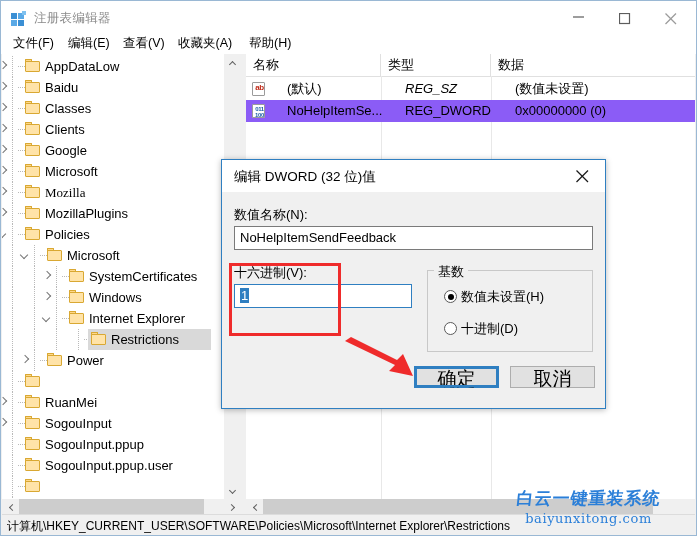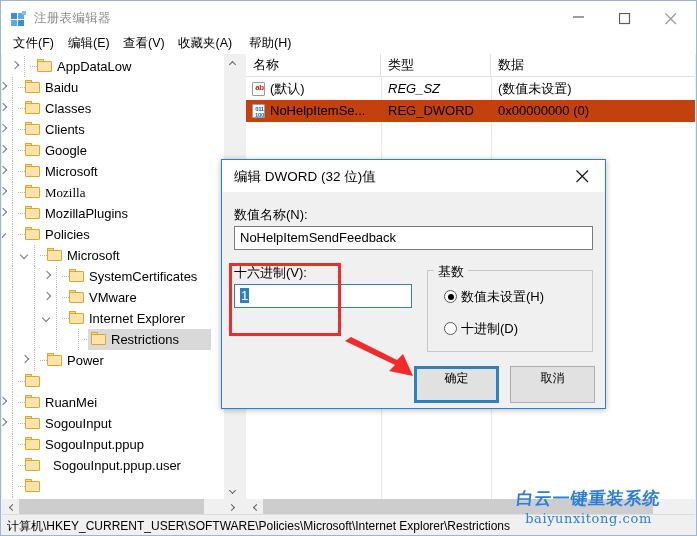--- a/index.html
+++ b/index.html
@@ -77,22 +77,22 @@
   .harw.l:before{transform:rotate(-45deg);left:2px;top:1px;}
   .harw.r:before{transform:rotate(135deg);left:0px;top:1px;}
   .thumb-h{position:absolute;height:16px;background:#cdcdcd;}
 
   
   .lv-head{position:absolute;left:0;top:0;width:449px;height:22px;background:#fff;
            border-bottom:1px solid #e0e0e0;}
   .lv-col{position:absolute;top:0;height:22px;line-height:22px;font-size:13px;padding-left:7px;
           border-right:1px solid #e0e0e0;box-sizing:border-box;color:#000;}
   .lv-row{position:absolute;left:0;width:449px;height:22px;}
-  .lv-row .c{position:absolute;top:0;height:22px;line-height:22px;font-size:13px;white-space:nowrap;}
-  .lv-sel{background:#c2410c;}
+  .lv-row .c{position:absolute;top:0;height:22px;line-height:22px;font-size:13px;white-space:nowrap;margin-left:17px;}
+  .lv-sel{background:#8b5cf6;}
   .ico-sz{position:absolute;left:6px;top:4px;width:13px;height:14px;background:#fff;
           border:1px solid #9b9b9b;box-sizing:border-box;border-radius:1px;}
   .ico-sz span{position:absolute;left:0px;top:1px;width:13px;text-align:center;
                font-size:8px;font-weight:bold;color:#c02a18;font-family:"Liberation Sans",sans-serif;
                line-height:8px;letter-spacing:-.3px;}
   .ico-dw{position:absolute;left:6px;top:4px;width:13px;height:14px;background:#fff;
           border:1px solid #9b9b9b;box-sizing:border-box;border-radius:1px;overflow:hidden;}
   .ico-dw span{position:absolute;left:0;width:13px;text-align:center;font-size:6px;
                line-height:6px;color:#1d5fa8;font-weight:bold;letter-spacing:-.4px;}
   .ico-dw span.r1{top:1px;} .ico-dw span.r2{top:7px;}
@@ -122,22 +122,22 @@
 
   .group{position:absolute;border:1px solid #c8c8c8;box-sizing:border-box;background:transparent;}
   .group-title{position:absolute;background:#f0f0f0;padding:0 4px;font-size:13px;color:#000;}
   .radio{position:absolute;font-size:13px;color:#000;white-space:nowrap;}
   .rd{position:absolute;left:0;top:2px;width:13px;height:13px;border:1px solid #5a5a5a;
       border-radius:50%;background:#fff;box-sizing:border-box;}
   .rd.on:after{content:"";position:absolute;left:2.5px;top:2.5px;width:6px;height:6px;
                border-radius:50%;background:#000;}
   .radio .rl{position:absolute;left:17px;top:0;}
 
-  .btn{position:absolute;height:37px;background:#e1e1e1;border:1px solid #adadad;
-       box-sizing:border-box;font-size:12px;color:#000;text-align:center;line-height:23px;cursor:default;}
+  .btn{position:absolute;height:22px;background:#e1e1e1;border:1px solid #adadad;
+       box-sizing:border-box;font-size:19px;color:#000;text-align:center;line-height:23px;cursor:default;}
   .btn.default{border:1px solid #2f7fc1;outline:2px solid #2f7fc1;outline-offset:-3px;background:#e1e1e1;}
 
   
   .annot-rect{position:absolute;border:3px solid #ef2b2b;box-sizing:border-box;z-index:50;}
   .annot-arrow{position:absolute;z-index:51;pointer-events:none;}
 
   
   .wm{position:absolute;z-index:40;text-align:center;}
   .wm .l1{font-size:17px;font-weight:bold;color:#2b7fd8;font-family:"DejaVu Sans",sans-serif;
           letter-spacing:1px;transform:skewX(-6deg);}
@@ -180,21 +180,21 @@
     <div class="menu-item" style="left:62px">编辑(E)</div>
     <div class="menu-item" style="left:117px">查看(V)</div>
     <div class="menu-item" style="left:172px">收藏夹(A)</div>
     <div class="menu-item" style="left:243px">帮助(H)</div>
   </div>
 
   <div class="content">
 
     <div class="tree-pane">
       <div id="tree-rows">
-          <div class="trow" style="top: 2px; width: 222px; margin-left: 12px;">
+          <div class="trow" style="top: 2px; width: 222px;">
             <span class="guide" style="left: 10px;"></span>
             <span class="elbow" style="left: 16px; width: 7px;"></span>
             <span class="chev" style="left: -3px;"></span>
             <span class="tfolder" style="left: 23px;">
               <span class="tab"></span>
               <span class="body"></span>
             </span>
             <span class="tlabel" style="left: 43px;">AppDataLow</span>
           </div>
           <div class="trow" style="top: 23px; width: 222px;">
@@ -303,21 +303,21 @@
           <div class="trow" style="top: 233px; width: 222px;">
             <span class="guide" style="left: 10px;"></span>
             <span class="guide" style="left: 32px;"></span>
             <span class="guide" style="left: 54px;"></span>
             <span class="elbow" style="left: 60px; width: 7px;"></span>
             <span class="chev" style="left: 41px;"></span>
             <span class="tfolder" style="left: 67px;">
               <span class="tab"></span>
               <span class="body"></span>
             </span>
-            <span class="tlabel" style="left: 87px;">VMware</span>
+            <span class="tlabel" style="left: 87px;">Windows</span>
           </div>
           <div class="trow" style="top: 254px; width: 222px;">
             <span class="guide" style="left: 10px;"></span>
             <span class="guide" style="left: 32px;"></span>
             <span class="guide" style="left: 54px;"></span>
             <span class="elbow" style="left: 60px; width: 7px;"></span>
             <span class="chev open" style="left: 41px;"></span>
             <span class="tfolder" style="left: 67px;">
               <span class="tab"></span>
               <span class="body"></span>
@@ -385,21 +385,21 @@
             </span>
             <span class="tlabel" style="left: 43px;">SogouInput.ppup</span>
           </div>
           <div class="trow" style="top: 401px; width: 222px;">
             <span class="guide" style="left: 10px;"></span>
             <span class="elbow" style="left: 16px; width: 7px;"></span>
             <span class="tfolder" style="left: 23px;">
               <span class="tab"></span>
               <span class="body"></span>
             </span>
-            <span class="tlabel" style="left: 43px; margin-left: 8px;">SogouInput.ppup.user</span>
+            <span class="tlabel" style="left: 43px;">SogouInput.ppup.user</span>
           </div>
           <div class="trow" style="top: 422px; width: 222px;">
             <span class="guide" style="left: 10px;"></span>
             <span class="elbow" style="left: 16px; width: 7px;"></span>
             <span class="tfolder" style="left: 23px;">
               <span class="tab"></span>
               <span class="body"></span>
             </span>
           </div>
           <div class="trow" style="top: 443px; width: 222px;">

